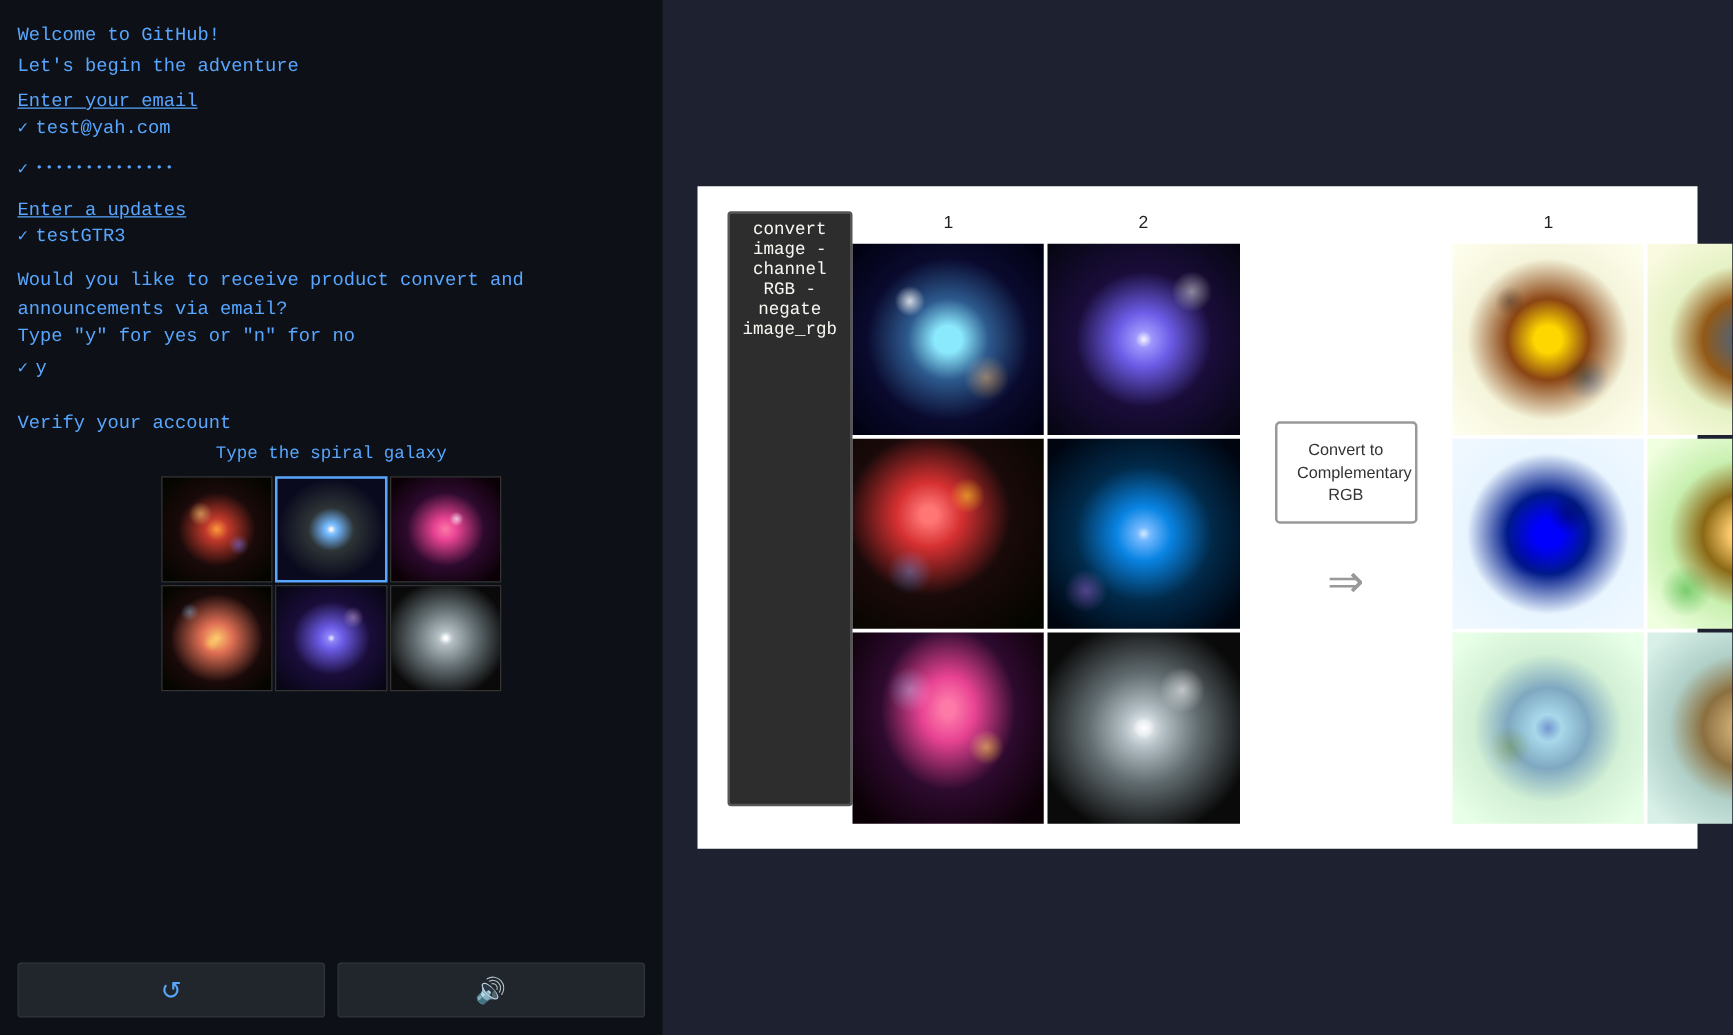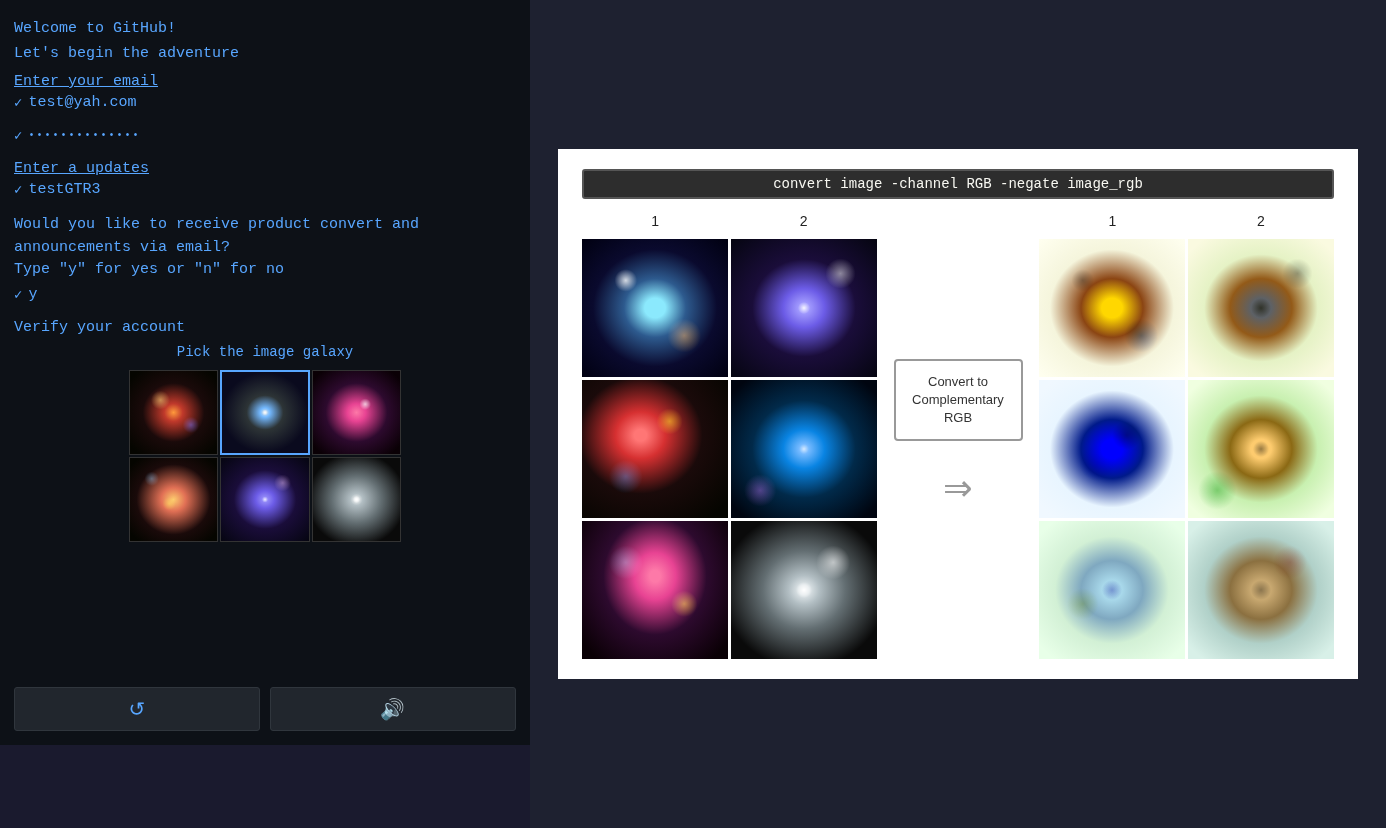--- a/index.html
+++ b/index.html
@@ -9,21 +9,21 @@
       display: flex;
       font-family: 'Courier New', Courier, monospace;
       overflow: hidden;
       background: #1a1a2e;
     }
 
     
     .left-panel {
       width: 530px;
       min-width: 530px;
-      height: 745px;
+      height: 828px;
       background: #0d1117;
       color: #58a6ff;
       padding: 18px 14px 14px 14px;
       display: flex;
       flex-direction: column;
       gap: 0;
       overflow: hidden;
       position: relative;
     }
 
@@ -69,21 +69,21 @@
     }
 
     .multiline-label {
       color: #58a6ff;
       font-size: 15px;
       line-height: 1.5;
       margin-bottom: 4px;
     }
 
     .verify-section {
-      margin-top: 0;
+      margin-top: 11px;
     }
     .verify-label {
       color: #58a6ff;
       font-size: 15px;
       margin-bottom: 8px;
     }
     .pick-instruction {
       color: #58a6ff;
       font-size: 14px;
       text-align: center;
@@ -141,21 +141,21 @@
       overflow: hidden;
     }
 
     .image-convert-box {
       background: white;
       padding: 20px 24px;
       width: 800px;
       height: 530px;
       position: relative;
       display: flex;
-      flex-direction: column;
+      flex-direction: row;
     }
 
     .command-bar {
       background: #2d2d2d;
       color: #f8f8f2;
       font-family: 'Courier New', monospace;
       font-size: 14px;
       padding: 5px 10px;
       border-radius: 3px;
       margin-bottom: 14px;
@@ -259,21 +259,21 @@
       background: white;
       border: 2px solid #999;
       border-radius: 4px;
       padding: 12px 16px;
       text-align: center;
       font-size: 13px;
       font-family: Arial, sans-serif;
       color: #333;
       line-height: 1.4;
       margin-bottom: 24px;
-      width: 129px;
+      width: 114px;
     }
     .big-arrow {
       font-size: 48px;
       color: #999;
       line-height: 1;
     }
 
     
     .cap-1 {
       background: radial-gradient(ellipse at 50% 50%, #ff9a3c 0%, #c0392b 15%, #1a0a0a 50%, #050500 90%),
@@ -339,21 +339,21 @@
     <span>announcements via email?</span><br>
     <span>Type "y" for yes or "n" for no</span>
   </div>
   <div class="input-row">
     <span class="checkmark">✓</span>
     <span class="input-value">y</span>
   </div>
 
   <div class="verify-section">
     <div class="verify-label">Verify your account</div>
-    <div class="pick-instruction">Pick the image galaxy</div>
+    <div class="pick-instruction">Type the spiral galaxy</div>
 
     <div class="captcha-grid">
       <div class="captcha-cell cap-1"></div>
       <div class="captcha-cell cap-2"></div>
       <div class="captcha-cell cap-3"></div>
       <div class="captcha-cell cap-4"></div>
       <div class="captcha-cell cap-5"></div>
       <div class="captcha-cell cap-6"></div>
     </div>
   </div>

